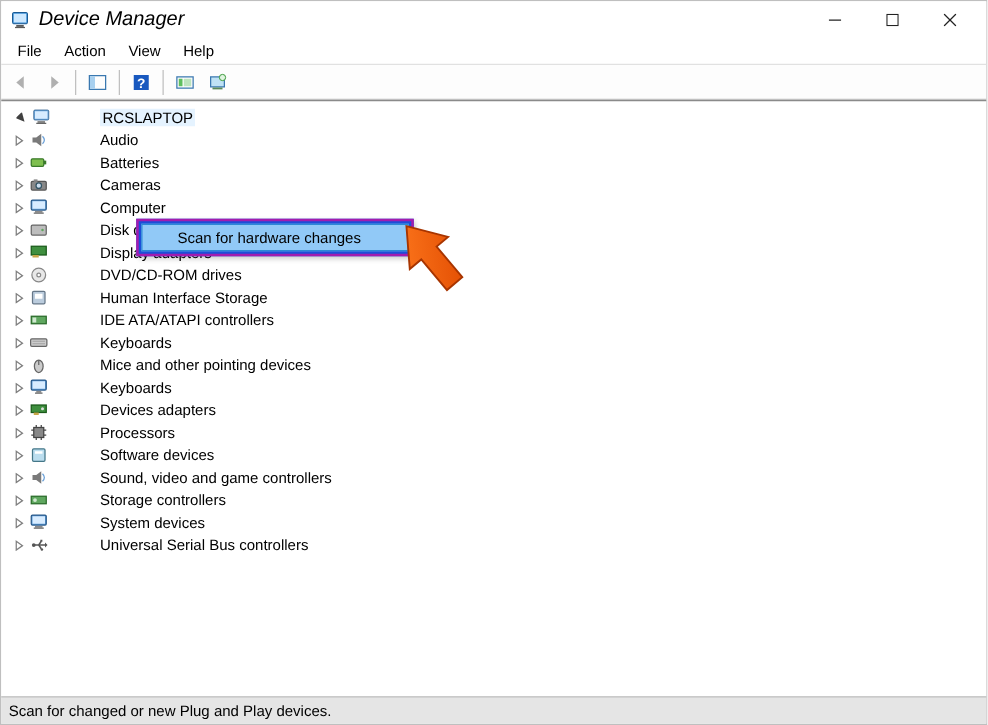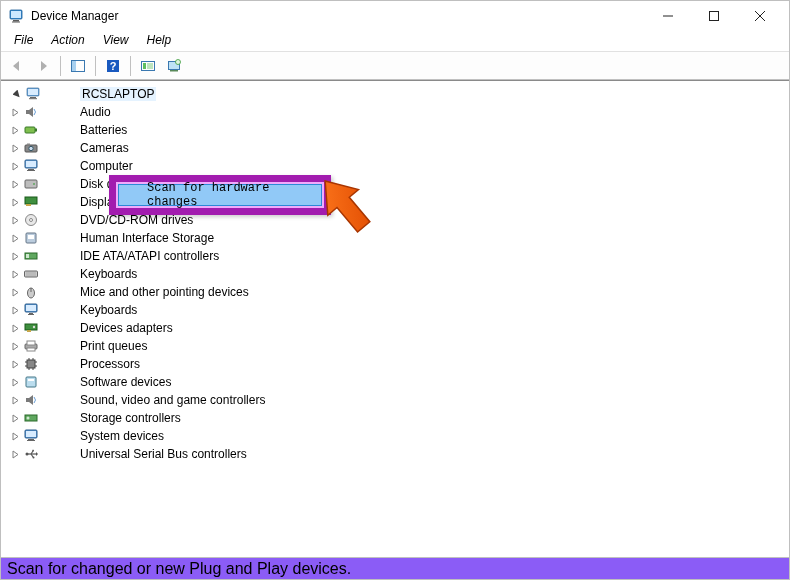--- a/index.html
+++ b/index.html
@@ -44,42 +44,42 @@
   
   .titlebar {
     height: 30px;
     display: flex;
     align-items: center;
     padding: 0 6px;
     background: #fff;
     z-index: 2;
   }
   .titlebar .icon-slot { width: 18px; height: 18px; display:flex; align-items:center; justify-content:center; }
-  .titlebar .title { margin-left: 6px; font-size: 12px; }
+  .titlebar .title { margin-left: 6px; font-size: 16px; font-style: italic; }
   .win-controls {
     margin-left: auto;
     display: flex;
   }
   .win-controls .wbtn {
     width: 46px;
     height: 30px;
     display: flex;
     align-items: center;
     justify-content: center;
     font-family: "Segoe UI Symbol", sans-serif;
   }
   
   .menubar {
     height: 21px;
     display: flex;
+    align-items: center;
     padding: 0 4px;
     background: #fff;
     z-index: 2;
     border-bottom: 1px solid #e1e1e1;
-    font-style: italic;
   }
   .menubar .menu-item {
     padding: 2px 9px;
     font-size: 12px;
   }
   
   .toolbar {
     height: 28px;
     display: flex;
     align-items: center;
@@ -145,26 +145,25 @@
   .tree-node.selected .label {
     background: #e5f3ff;
   }
   .label { padding: 0 2px; margin-left: 35px; }
   
   .context-menu {
     position: absolute;
     left: 108px;
     top: 94px;
     width: 222px;
-    background: #f0abfc;
-    border: 7px solid #a21caf;
+    background: #1d4ed8;
+    border: 2px solid #a21caf;
     box-shadow: 2px 2px 4px rgba(0,0,0,0.2);
     z-index: 10;
     padding: 2px;
-    font-family: Liberation Mono, monospace;
   }
   .context-menu .cm-item {
     height: 22px;
     display: flex;
     align-items: center;
     padding-left: 28px;
     font-size: 12px;
     background: #91c9f7;
     border: 1px solid #2c89d6;
   }
@@ -178,22 +177,22 @@
     z-index: 11;
     pointer-events: none;
   }
   
   .statusbar {
     height: 22px;
     border-top: 1px solid #c0c0c0;
     display: flex;
     align-items: center;
     padding: 0 6px;
-    font-size: 16px;
-    background: #8b5cf6;
+    font-size: 12px;
+    background: #e5e5e5;
     z-index: 2;
   }
 </style>
 </head>
 <body>
 
 <div class="window">
   <div class="watermark">
     <span>PC<span class="dot">.</span>com</span>
   </div>
@@ -486,35 +485,20 @@
           <span class="label">Devices adapters</span>
         </div>
         <div class="tree-node child">
           <span class="expander">
             <svg width="9" height="9" viewBox="0 0 9 9">
               <path d="M2 1 L7 4.5 L2 8 Z" fill="none" stroke="#808080" stroke-width="1"></path>
             </svg>
           </span>
           <span class="node-icon">
             <svg width="16" height="16" viewBox="0 0 16 16">
-              <rect x="2" y="6" width="12" height="5" rx="1" fill="#aaa" stroke="#666"></rect>
-              <rect x="4" y="3" width="8" height="4" fill="#fff" stroke="#888"></rect>
-              <rect x="4" y="10" width="8" height="3" fill="#fff" stroke="#888"></rect>
-            </svg>
-          </span>
-          <span class="label">Print queues</span>
-        </div>
-        <div class="tree-node child">
-          <span class="expander">
-            <svg width="9" height="9" viewBox="0 0 9 9">
-              <path d="M2 1 L7 4.5 L2 8 Z" fill="none" stroke="#808080" stroke-width="1"></path>
-            </svg>
-          </span>
-          <span class="node-icon">
-            <svg width="16" height="16" viewBox="0 0 16 16">
               <rect x="4" y="4" width="8" height="8" fill="#888" stroke="#444"></rect>
               <line x1="2" y1="6" x2="4" y2="6" stroke="#444"></line>
               <line x1="2" y1="10" x2="4" y2="10" stroke="#444"></line>
               <line x1="12" y1="6" x2="14" y2="6" stroke="#444"></line>
               <line x1="12" y1="10" x2="14" y2="10" stroke="#444"></line>
               <line x1="6" y1="2" x2="6" y2="4" stroke="#444"></line>
               <line x1="10" y1="2" x2="10" y2="4" stroke="#444"></line>
               <line x1="6" y1="12" x2="6" y2="14" stroke="#444"></line>
               <line x1="10" y1="12" x2="10" y2="14" stroke="#444"></line>
             </svg>

